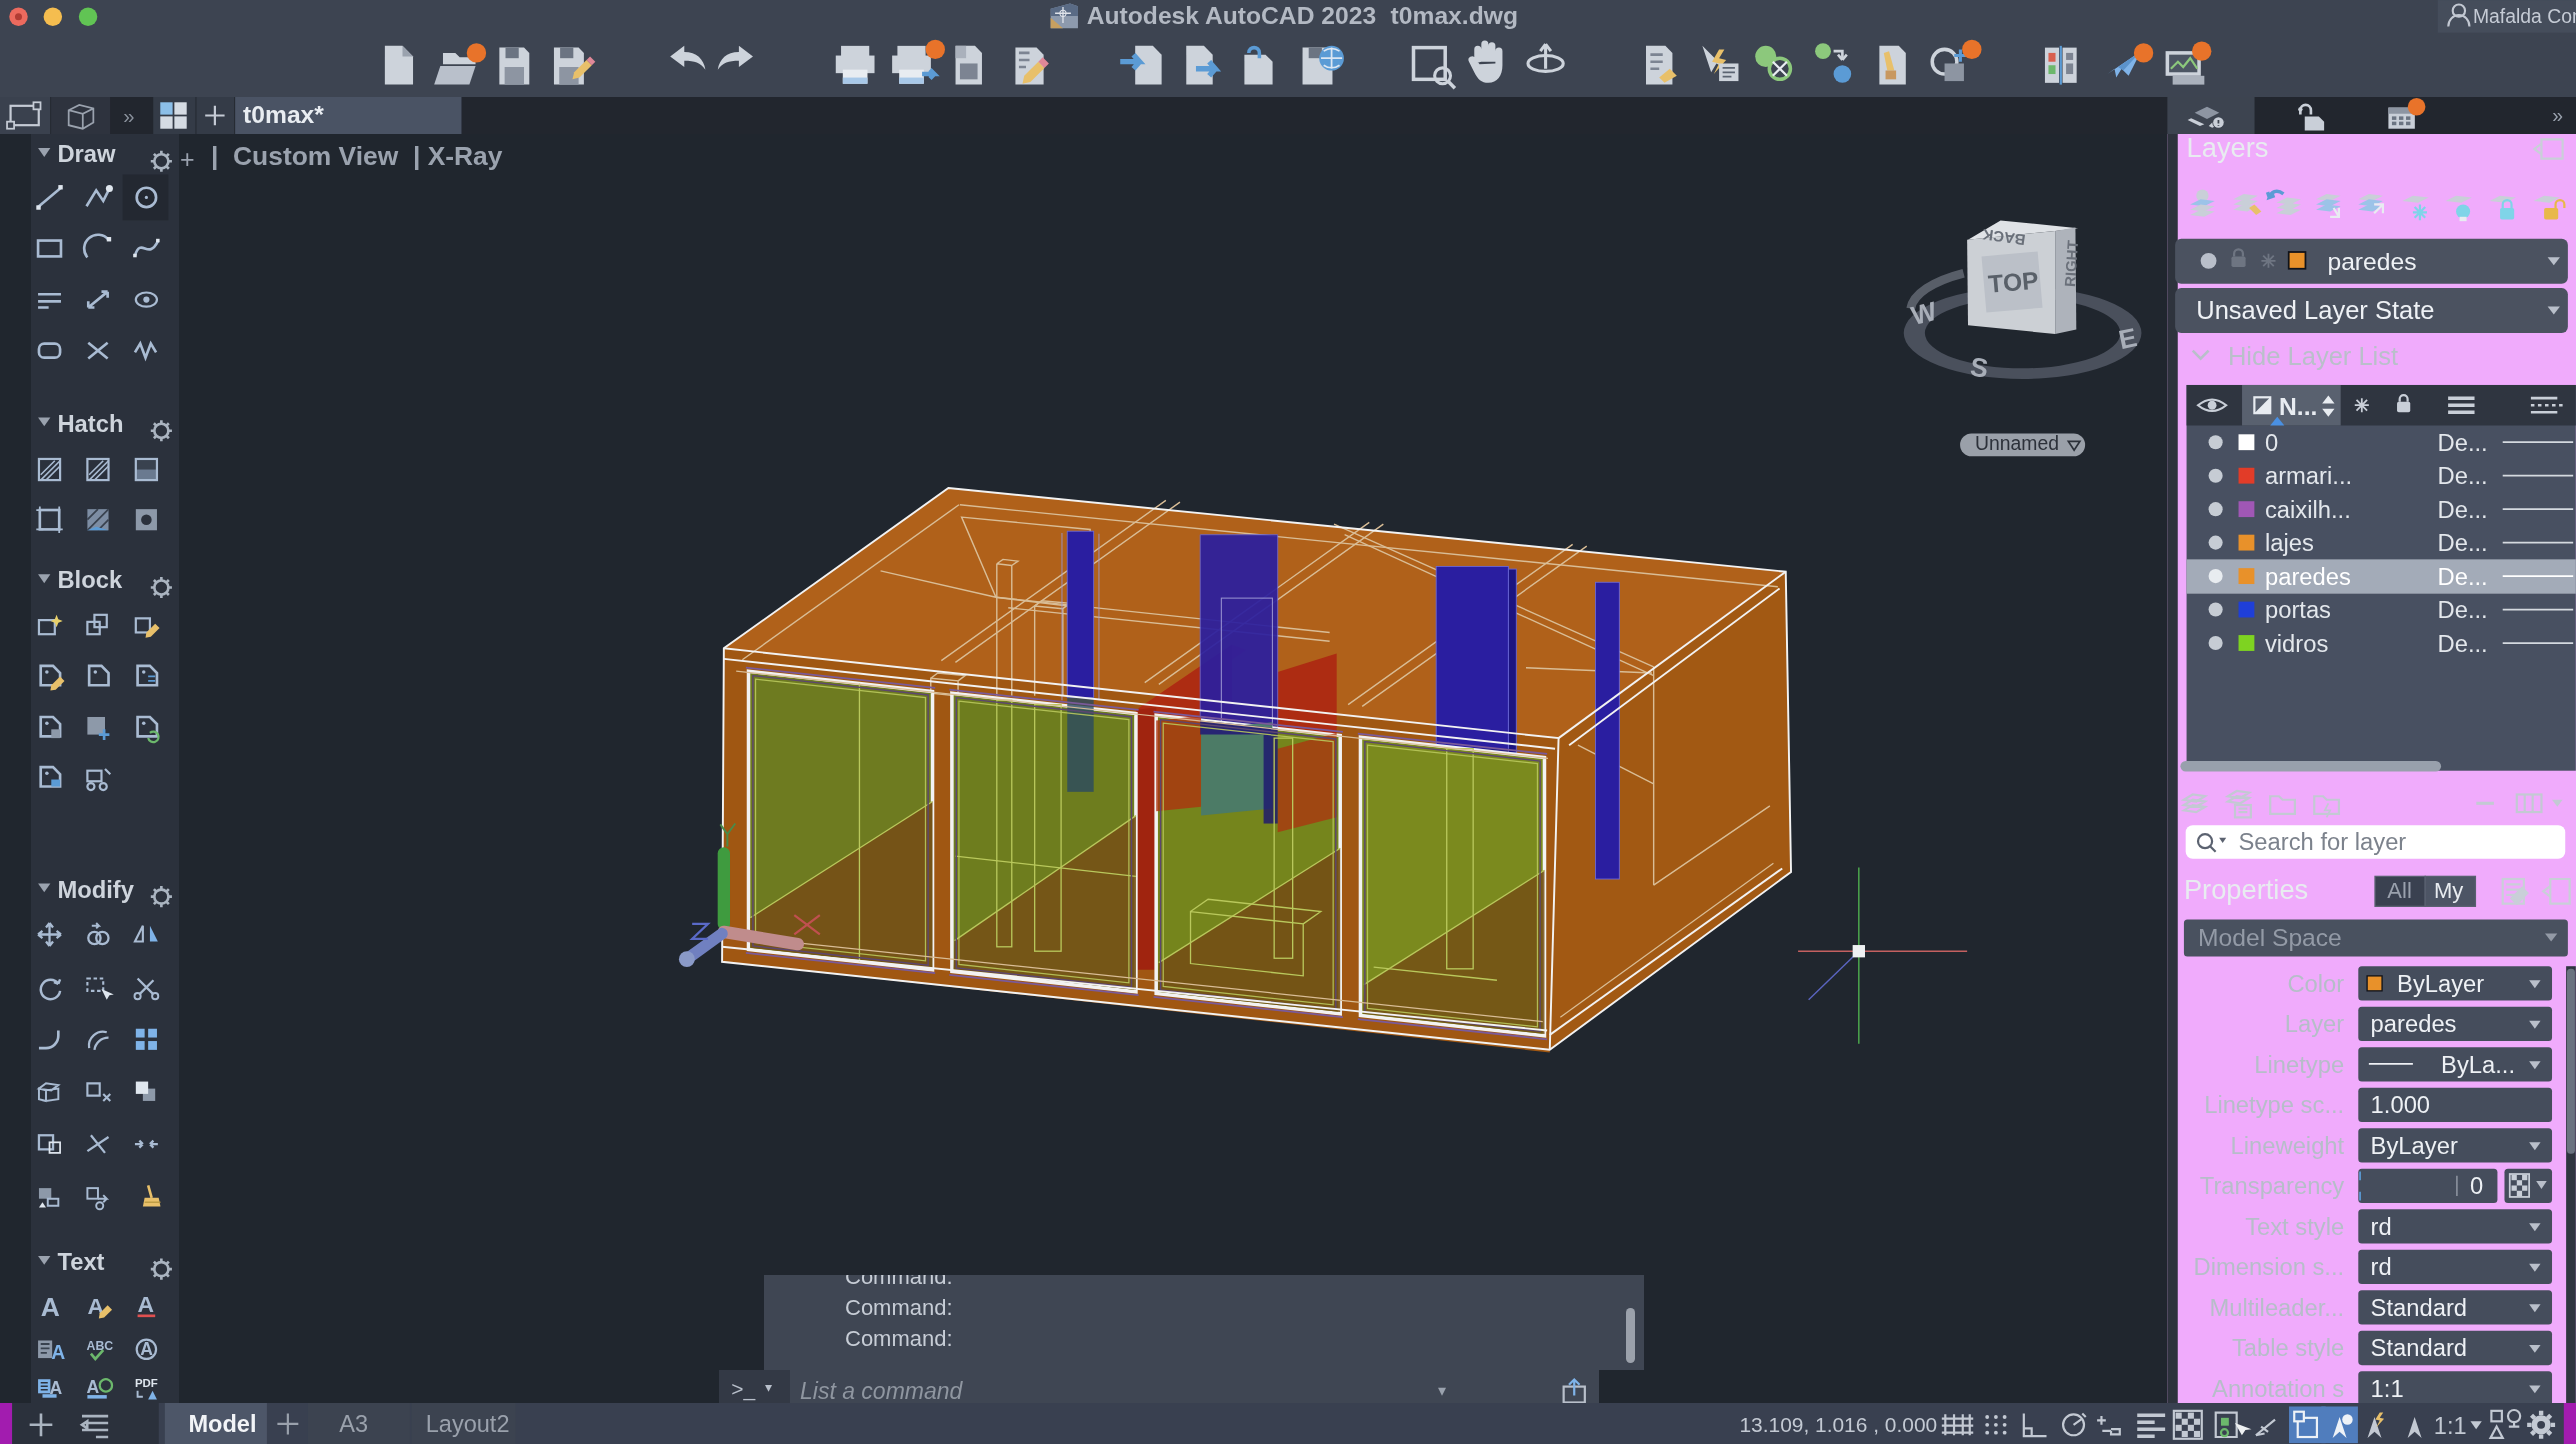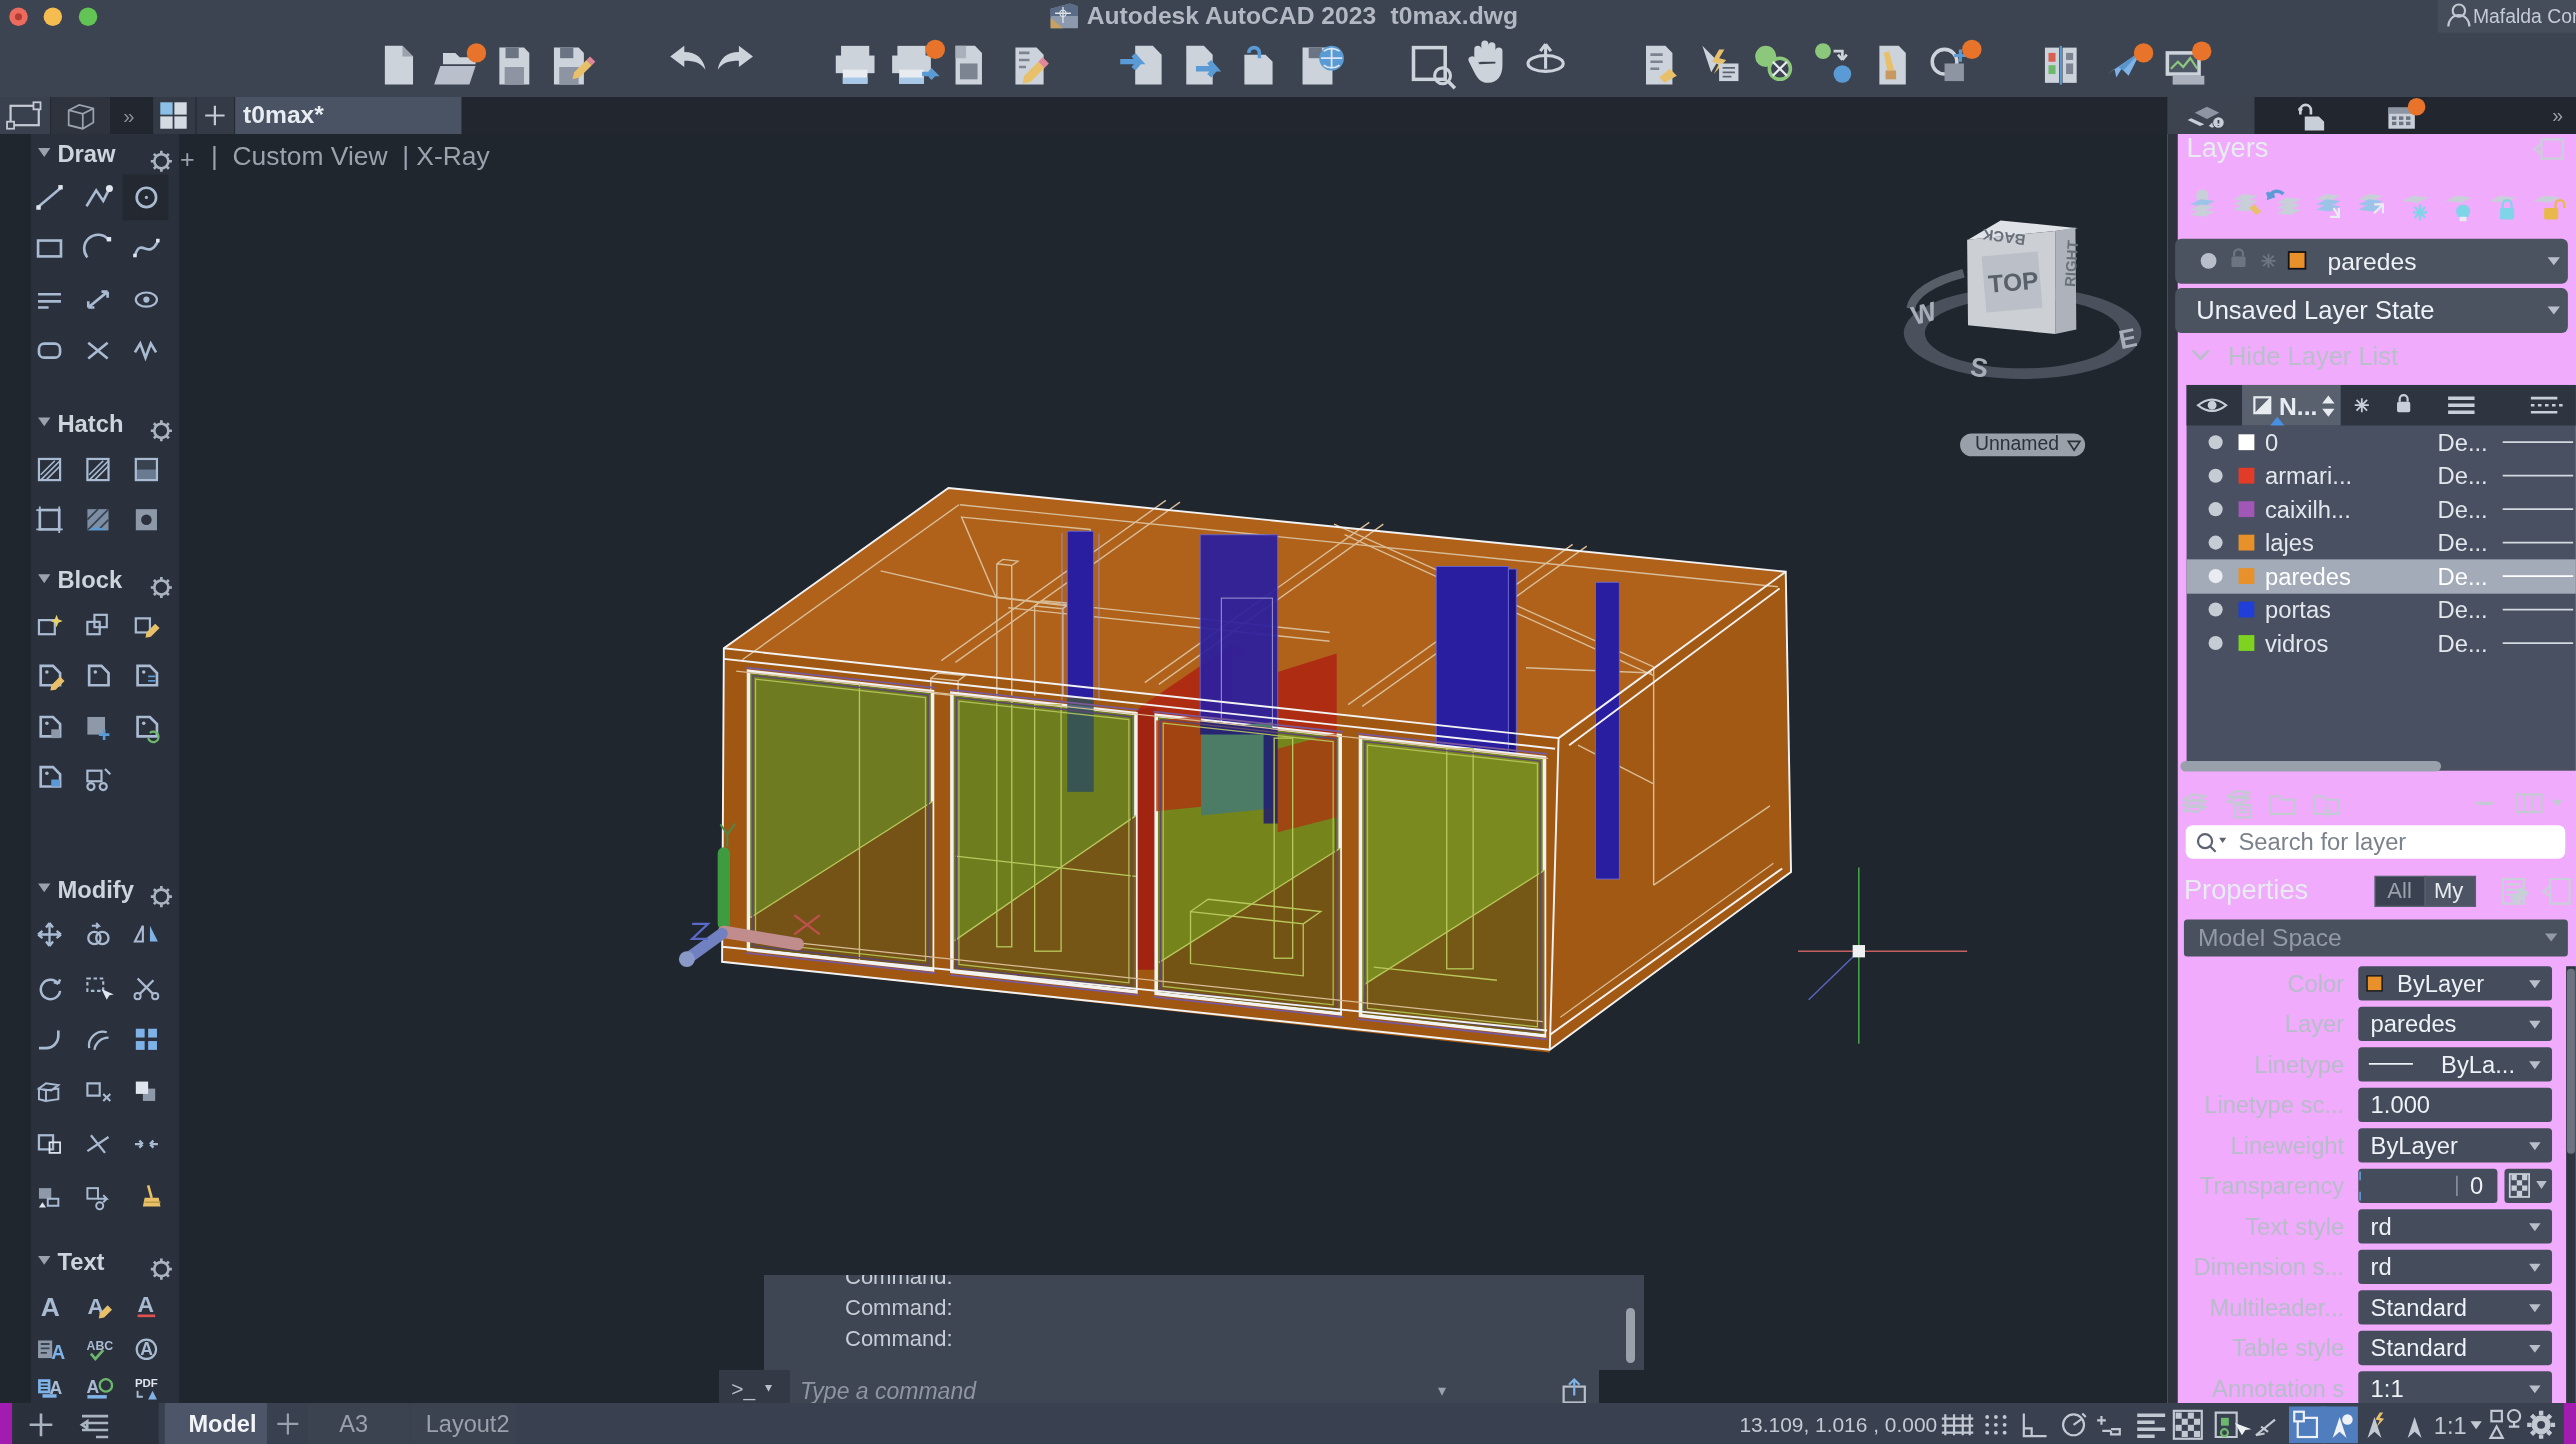--- a/index.html
+++ b/index.html
@@ -334,32 +334,32 @@
 
   <g>
     <line x1="2111" y1="985" x2="2111" y2="1185" stroke="#4faf4f" stroke-width="1.6"></line>
     <line x1="2042" y1="1080" x2="2234" y2="1080" stroke="#c46060" stroke-width="1.6"></line>
     <line x1="2111" y1="1080" x2="2054" y2="1135" stroke="#5a64c0" stroke-width="1.6"></line>
     <rect x="2104" y="1073" width="14" height="14" fill="#eef0f2"></rect>
   </g>
 </svg>
 
 <div class="abs" style="left:32px;top:10.6px;color:#9aa2ae;font-size:25px;">+</div>
-<div class="abs" style="left:63px;top:7px;color:#9aa2ae;font-size:26.4px;font-weight:normal;">|&nbsp; Custom View &nbsp;| X-Ray</div>
+<div class="abs" style="left:63px;top:7px;color:#9aa2ae;font-size:26.4px;font-weight:bold;">|&nbsp; Custom View &nbsp;| X-Ray</div>
 
 <div class="abs" style="left:571px;top:1141px;width:880px;height:95px;background:#3f4653;overflow:hidden;margin-left:45px;">
   <div style="position:absolute;left:81px;top:-14px;color:#c7cdd6;font-size:22px;line-height:31px;height:109px;overflow:hidden;">Command:<br>Command:<br>Command:</div>
   <div style="position:absolute;right:8.8px;top:33px;width:8.8px;height:55px;border-radius:4.4px;background:#9ba1ab;"></div>
 </div>
 <div class="abs" style="left:571px;top:1236px;width:880px;height:42px;background:#3f4653;">
   <div style="position:absolute;left:0;top:0;width:71px;height:42px;background:#333945;color:#b8bfca;font-size:21px;">
         <span style="position:absolute;left:12.3px;top:7px;">&gt;_</span>
         <span style="position:absolute;left:46px;top:8.8px;font-size:14px;">▾</span>
       </div>
-  <div style="position:absolute;left:81px;top:8px;color:#8f96a0;font-size:23px;font-style:italic;">Type a command</div>
+  <div style="position:absolute;left:81px;top:8px;color:#8f96a0;font-size:23px;font-style:italic;">List a command</div>
   <div style="position:absolute;left:719px;top:10.6px;color:#9aa2ae;font-size:16px;">▾</div>
   <svg width="30" height="30" style="position:absolute;left:842px;top:6.2px;" viewBox="0 0 34 34">
         <rect x="3" y="12" width="24" height="18" fill="none" stroke="#b8bfca" stroke-width="2.5"></rect>
         <path d="M15,22 v-18 m-6,6 l6,-6 6,6" stroke="#7fb3e8" stroke-width="2.5" fill="none"></path>
       </svg>
 </div>
 </div>
 <div class="abs" id="leftpal">
 <svg width="148" height="1269" viewBox="0 152 168 1441" style="position:absolute;left:0;top:0">
 <defs>

